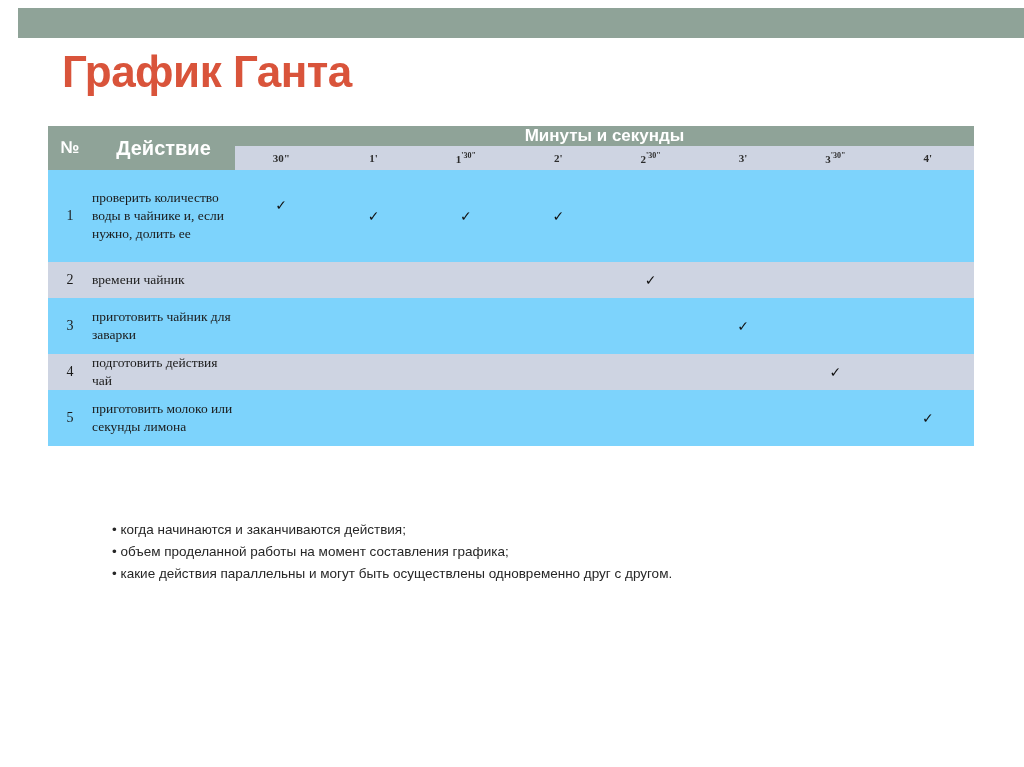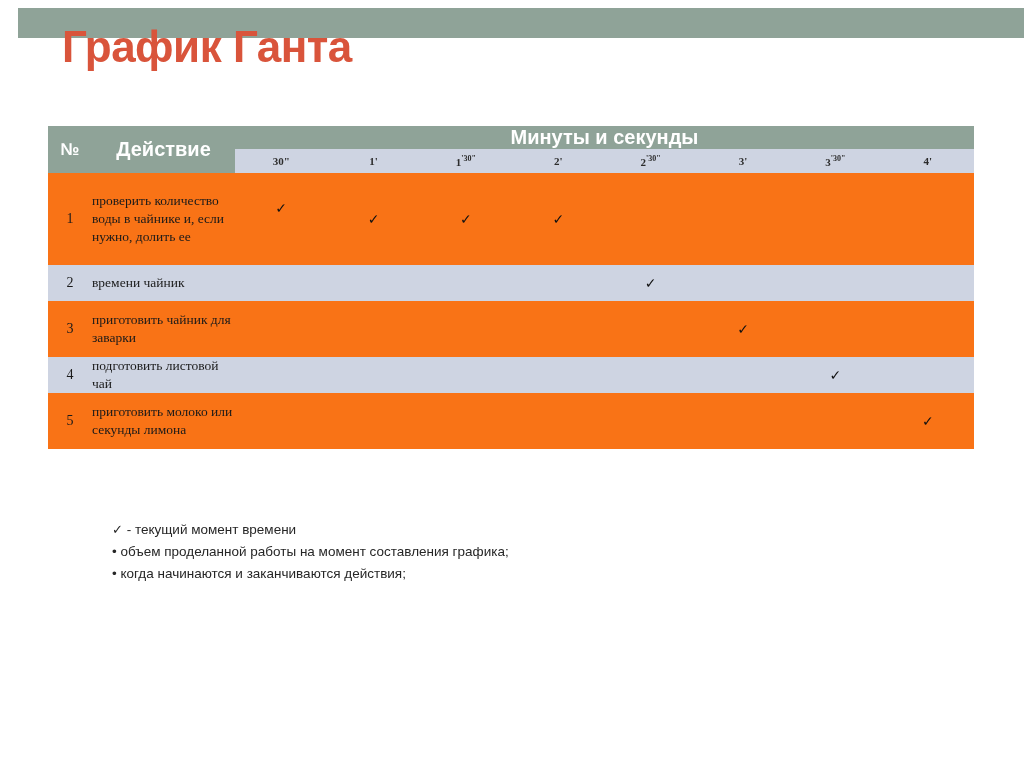--- a/index.html
+++ b/index.html
@@ -23,21 +23,21 @@
     top: 8px;
     width: 1006px;
     height: 30px;
     background: #8fa398;
   }
 
   
   #slide-title {
     position: absolute;
     left: 62px;
-    top: 24px;
+    top: 49px;
     font-size: 44px;
     font-weight: bold;
     color: #d9543b;
     letter-spacing: -0.5px;
     line-height: 1.05;
     white-space: nowrap;
     font-family: "Liberation Sans", sans-serif;
   }
 
   
@@ -60,38 +60,38 @@
   .hd-green {
     background: #8fa398;
     color: #ffffff;
     font-weight: bold;
     text-align: center;
     border-right: 2px solid #ffffff;
     border-bottom: 2px solid #ffffff;
   }
   .hd-num  { width: 44px;  font-size: 17px; }
   .hd-act  { width: 143px; font-size: 20px; }
-  .hd-span { font-size: 20px; border-right: 0; }
+  .hd-span { font-size: 17px; border-right: 0; }
 
   
   .tick {
     background: #ced4e2;
     color: #2c2c2c;
     font-size: 11px;
     font-family: "Liberation Serif", serif;
     text-align: center;
     height: 24px;
     border-right: 2px solid #ffffff;
     border-bottom: 2px solid #ffffff;
   }
   .tick:last-child { border-right: 0; }
   .tick sup { font-size: 8px; vertical-align: super; }
 
   
-  .r-odd  td { background: #f97316; }
+  .r-odd  td { background: #7dd3fc; }
   .r-even td { background: #ced4e2; }
 
   td.cell-num {
     width: 44px;
     text-align: center;
     font-family: "Liberation Serif", serif;
     font-size: 14px;
     color: #1a1a1a;
     border-right: 2px solid #ffffff;
     border-bottom: 2px solid #ffffff;
@@ -189,21 +189,21 @@
         <td class="cell-slot"></td>
         <td class="cell-slot"></td>
         <td class="cell-slot"></td>
         <td class="cell-slot"></td>
         <td class="cell-slot"><span class="check">✓</span></td>
         <td class="cell-slot"></td>
         <td class="cell-slot"></td>
       </tr>
       <tr class="r-even" style="height: 36px;">
         <td class="cell-num">4</td>
-        <td class="cell-act">подготовить листовой чай</td>
+        <td class="cell-act">подготовить действия чай</td>
         <td class="cell-slot"></td>
         <td class="cell-slot"></td>
         <td class="cell-slot"></td>
         <td class="cell-slot"></td>
         <td class="cell-slot"></td>
         <td class="cell-slot"></td>
         <td class="cell-slot"><span class="check">✓</span></td>
         <td class="cell-slot"></td>
       </tr>
       <tr class="r-odd" style="height: 56px;">
@@ -215,21 +215,18 @@
         <td class="cell-slot"></td>
         <td class="cell-slot"></td>
         <td class="cell-slot"></td>
         <td class="cell-slot"></td>
         <td class="cell-slot"><span class="check">✓</span></td>
       </tr>
     </tbody>
 </table>
 
 <div id="legend">
-  <div class="lg-line">
-    <span class="lg-mark">✓</span>
-    <span>- текущий момент времени</span>
-  </div>
   <div id="legend-bullets">
+      <div class="lg-line">• когда начинаются и заканчиваются действия;</div>
       <div class="lg-line">• объем проделанной работы на момент составления графика;</div>
-      <div class="lg-line">• когда начинаются и заканчиваются действия;</div>
+      <div class="lg-line">• какие действия параллельны и могут быть осуществлены одновременно друг с другом.</div>
     </div>
 </div>
 
 </body></html>

